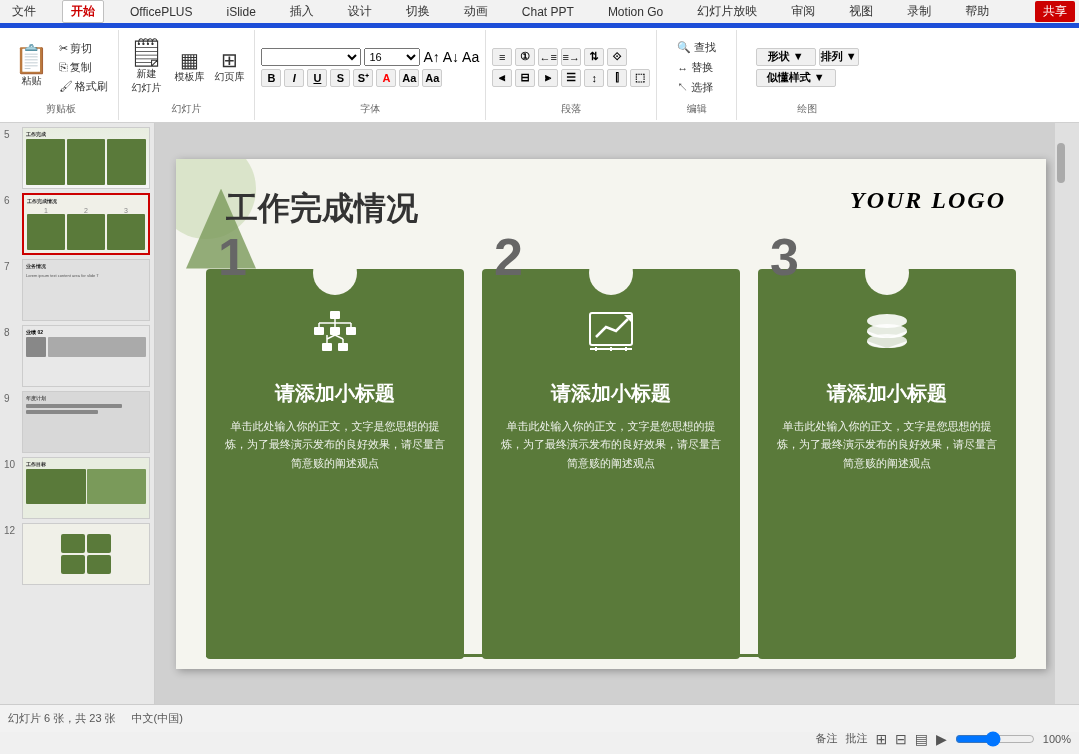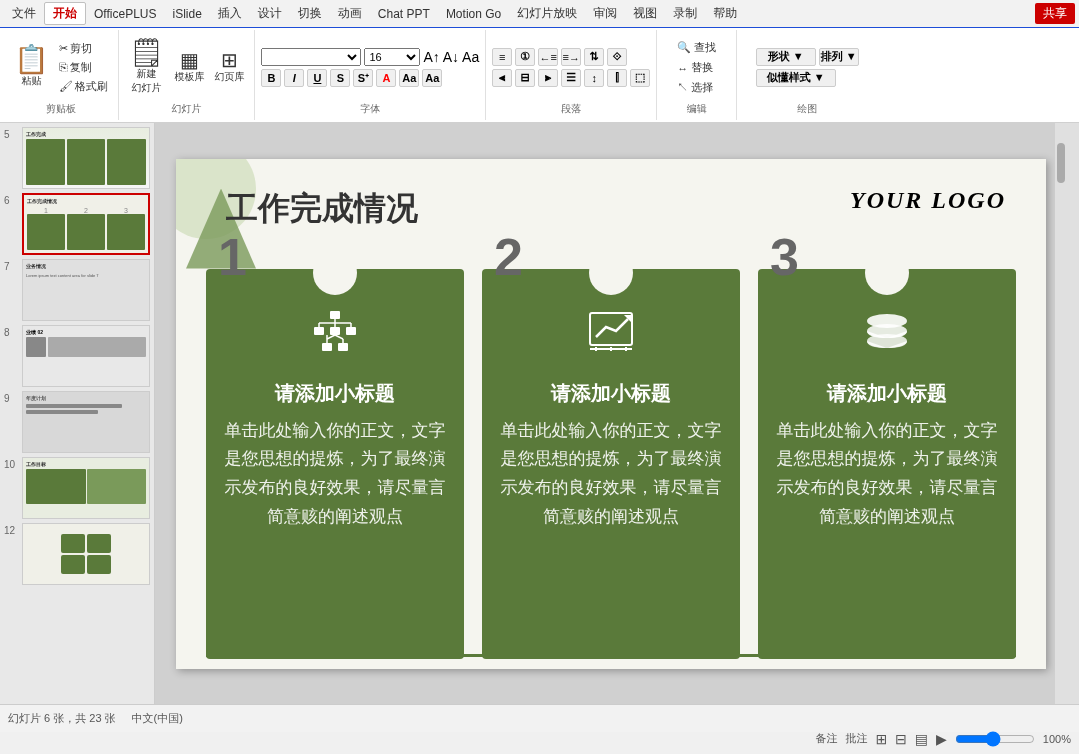--- a/index.html
+++ b/index.html
@@ -4,23 +4,23 @@
   <style>
     * { box-sizing: border-box; margin: 0; padding: 0; }
     body { font-family: 'Microsoft YaHei', SimSun, sans-serif; background: #f0f0f0; width: 1079px; height: 754px; overflow: hidden; font-size: 12px; }
 
     
     .menu-bar {
       background: #f2f2f2;
       height: 28px;
       display: flex;
       align-items: center;
-      border-bottom: 1px solid #1d4ed8;
+      border-bottom: 5px solid #1d4ed8;
       padding: 0 4px;
-      gap: 0;
+      gap: 18px;
     }
     .menu-item {
       padding: 2px 8px;
       font-size: 12px;
       color: #333;
       cursor: pointer;
       border-radius: 2px;
       white-space: nowrap;
     }
     .menu-item.active { background: #fff; border: 1px solid #c0c0c0; color: #c00; font-weight: bold; }
@@ -265,21 +265,21 @@
 
     .card-subtitle {
       font-size: 20px;
       color: #fff;
       font-weight: bold;
       margin-bottom: 10px;
       text-align: center;
     }
 
     .card-text {
-      font-size: 17px;
+      font-size: 11px;
       color: rgba(255,255,255,0.9);
       text-align: center;
       line-height: 1.7;
     }
 
     
     .v-scrollbar {
       width: 12px;
       background: #e0e0e0;
       position: absolute;

